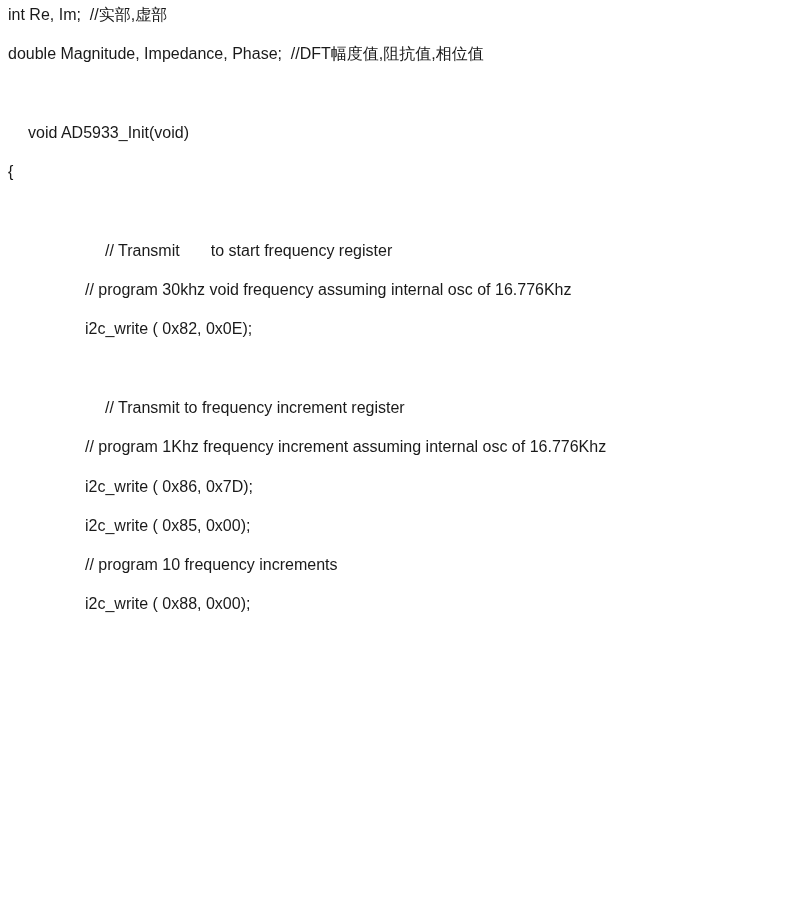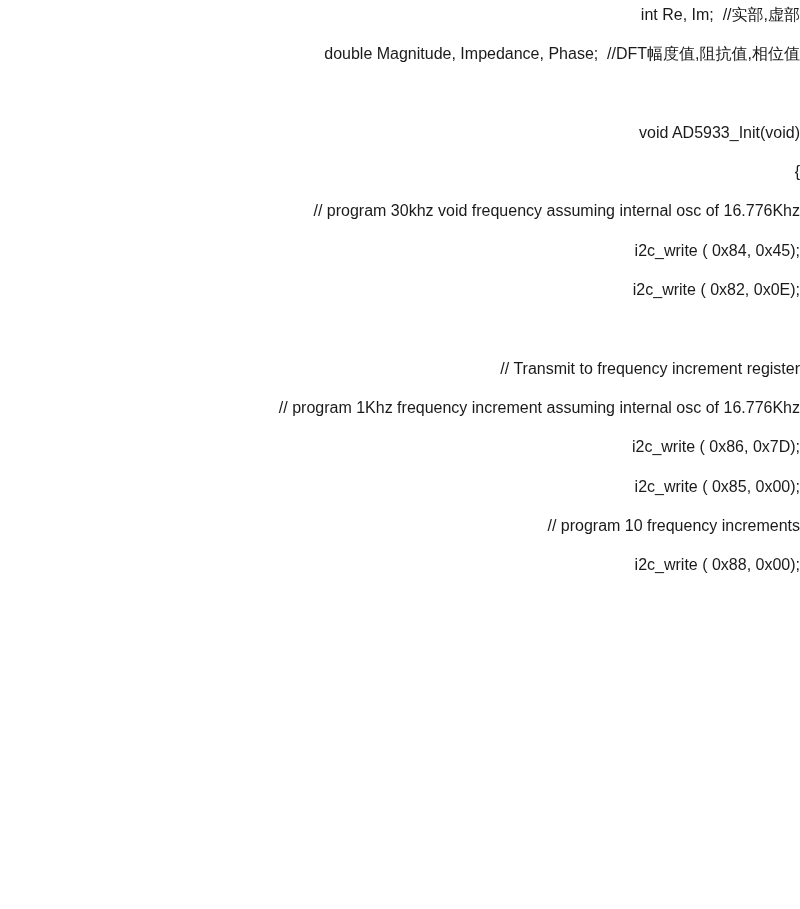--- a/index.html
+++ b/index.html
@@ -12,51 +12,51 @@
     background: #ffffff;
     overflow: hidden;
     font-family: "Liberation Sans", "DejaVu Sans", sans-serif;
     font-size: 16px;
     color: #1a1a1a;
   }
   .page {
     width: 800px;
     height: 909px;
     background: #ffffff;
-    text-align: right;
   }
   .code {
     padding: 1px 0 0 8px;
   }
   .line {
     height: 39.3px;
     line-height: 27px;
     white-space: pre;
     letter-spacing: 0;
   }
   
   .ind {
     padding-left: 77px;
   }
   
   .gap {
     margin-top: 39.3px;
+    margin-left: 20px;
   }
 </style>
 </head>
 <body>
 
 <div class="page">
   <div class="code">
     <div class="line">int Re, Im;  //实部,虚部</div>
     <div class="line">double Magnitude, Impedance, Phase;  //DFT幅度值,阻抗值,相位值</div>
     <div class="line gap">void AD5933_Init(void)</div>
     <div class="line">{</div>
+    <div class="line ind gap">// Transmit       to start frequency register</div>
     <div class="line ind">// program 30khz void frequency assuming internal osc of 16.776Khz</div>
-    <div class="line ind">i2c_write ( 0x84, 0x45);</div>
     <div class="line ind">i2c_write ( 0x82, 0x0E);</div>
     <div class="line ind gap">// Transmit to frequency increment register</div>
     <div class="line ind">// program 1Khz frequency increment assuming internal osc of 16.776Khz</div>
     <div class="line ind">i2c_write ( 0x86, 0x7D);</div>
     <div class="line ind">i2c_write ( 0x85, 0x00);</div>
     <div class="line ind">// program 10 frequency increments</div>
     <div class="line ind">i2c_write ( 0x88, 0x00);</div>
   </div>
 </div>
 

